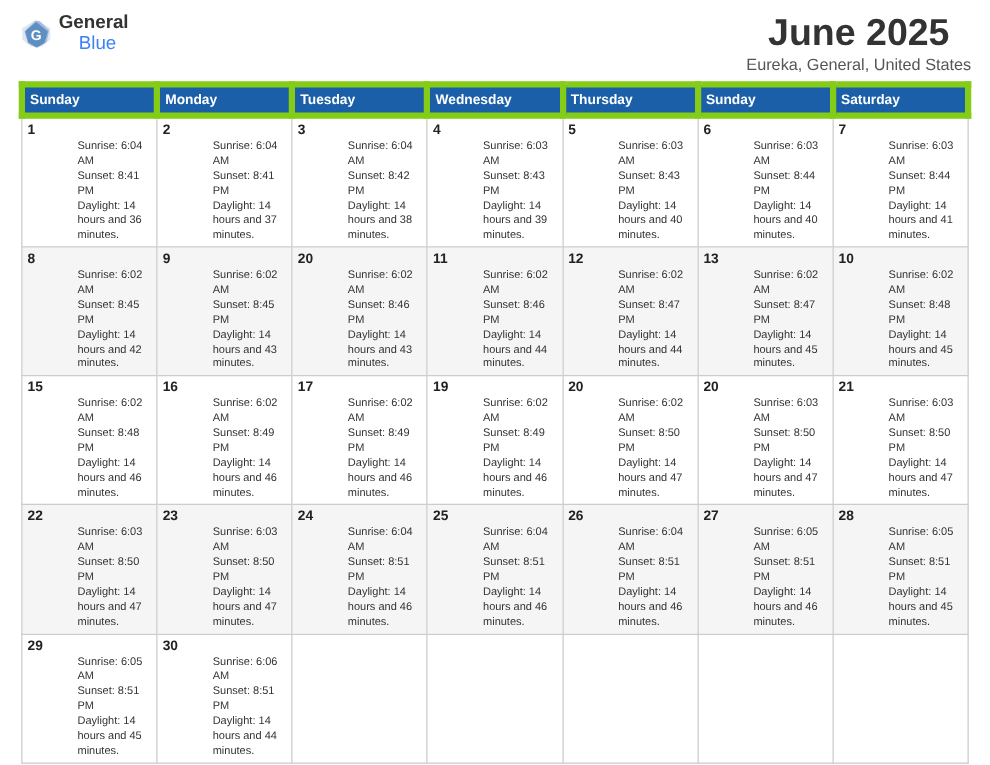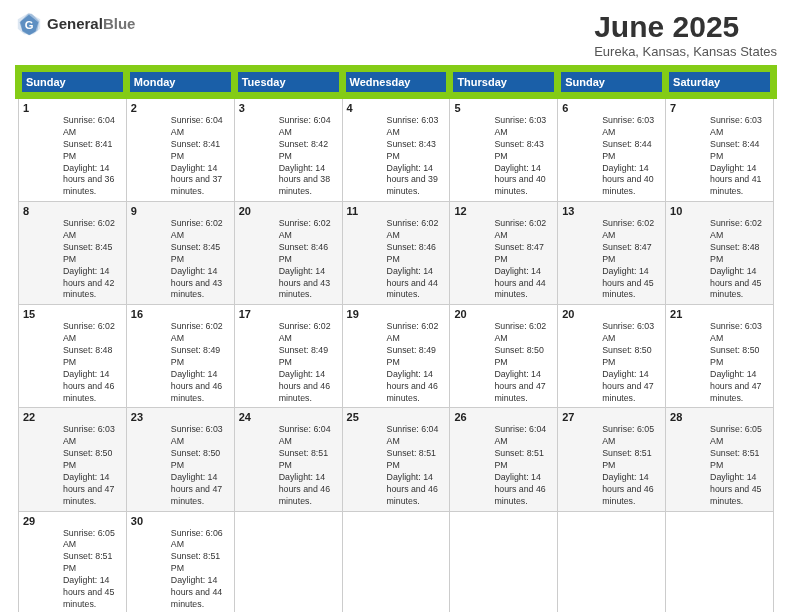--- a/index.html
+++ b/index.html
@@ -21,38 +21,40 @@
       align-items: flex-start;
       margin-bottom: 6px;
     }
     .logo {
       display: flex;
       align-items: center;
       gap: 4px;
     }
     .logo-text {
       display: flex;
+      flex-direction: column;
       line-height: 1.1;
     }
     .logo-general {
       font-size: 15px;
       font-weight: bold;
       color: #333;
     }
     .logo-blue {
       font-size: 15px;
-      font-weight: bold;
-      color: #737373;
+      font-weight: normal;
+      color: #3b82f6;
+      margin-left: 16px;
     }
     .logo-icon {
       width: 28px;
       height: 28px;
     }
     .title-block {
-      text-align: left;
+      text-align: center;
       margin-left: 42px;
     }
     .month-title {
       font-size: 30px;
       font-weight: bold;
       color: #333;
     }
     .location {
       font-size: 13px;
       color: #555;
@@ -62,21 +64,21 @@
       border-collapse: collapse;
       font-size: 9.5px;
     }
     .calendar th {
       background-color: #1a5fa8;
       color: #fff;
       padding: 4px 4px;
       text-align: left;
       font-size: 11px;
       font-weight: bold;
-      border: 7px solid #84cc16;
+      border: 5px solid #84cc16;
     }
     .calendar td {
       border: 1px solid #ccc;
       vertical-align: top;
       padding: 3px 4px;
       width: calc(100%/7);
       height: 82px;
       background: #fff;
     }
     .calendar tr:nth-child(even) td {
@@ -111,21 +113,21 @@
         <polygon points="15,5 25,13 22,23 15,27 8,23 5,13" fill="#1a5fa8" opacity="0.5"></polygon>
         <text x="15" y="20" text-anchor="middle" font-size="12" font-weight="bold" fill="#fff">G</text>
       </svg>
       <div class="logo-text">
         <span class="logo-general">General</span>
         <span class="logo-blue">Blue</span>
       </div>
     </div>
     <div class="title-block">
       <div class="month-title">June 2025</div>
-      <div class="location">Eureka, Kansas, Kansas States</div>
+      <div class="location">Eureka, General, United States</div>
     </div>
   </div>
 
   <table class="calendar">
     <thead>
       <tr>
       <th>Sunday</th>
           <th>Monday</th>
           <th>Tuesday</th>
           <th>Wednesday</th>

